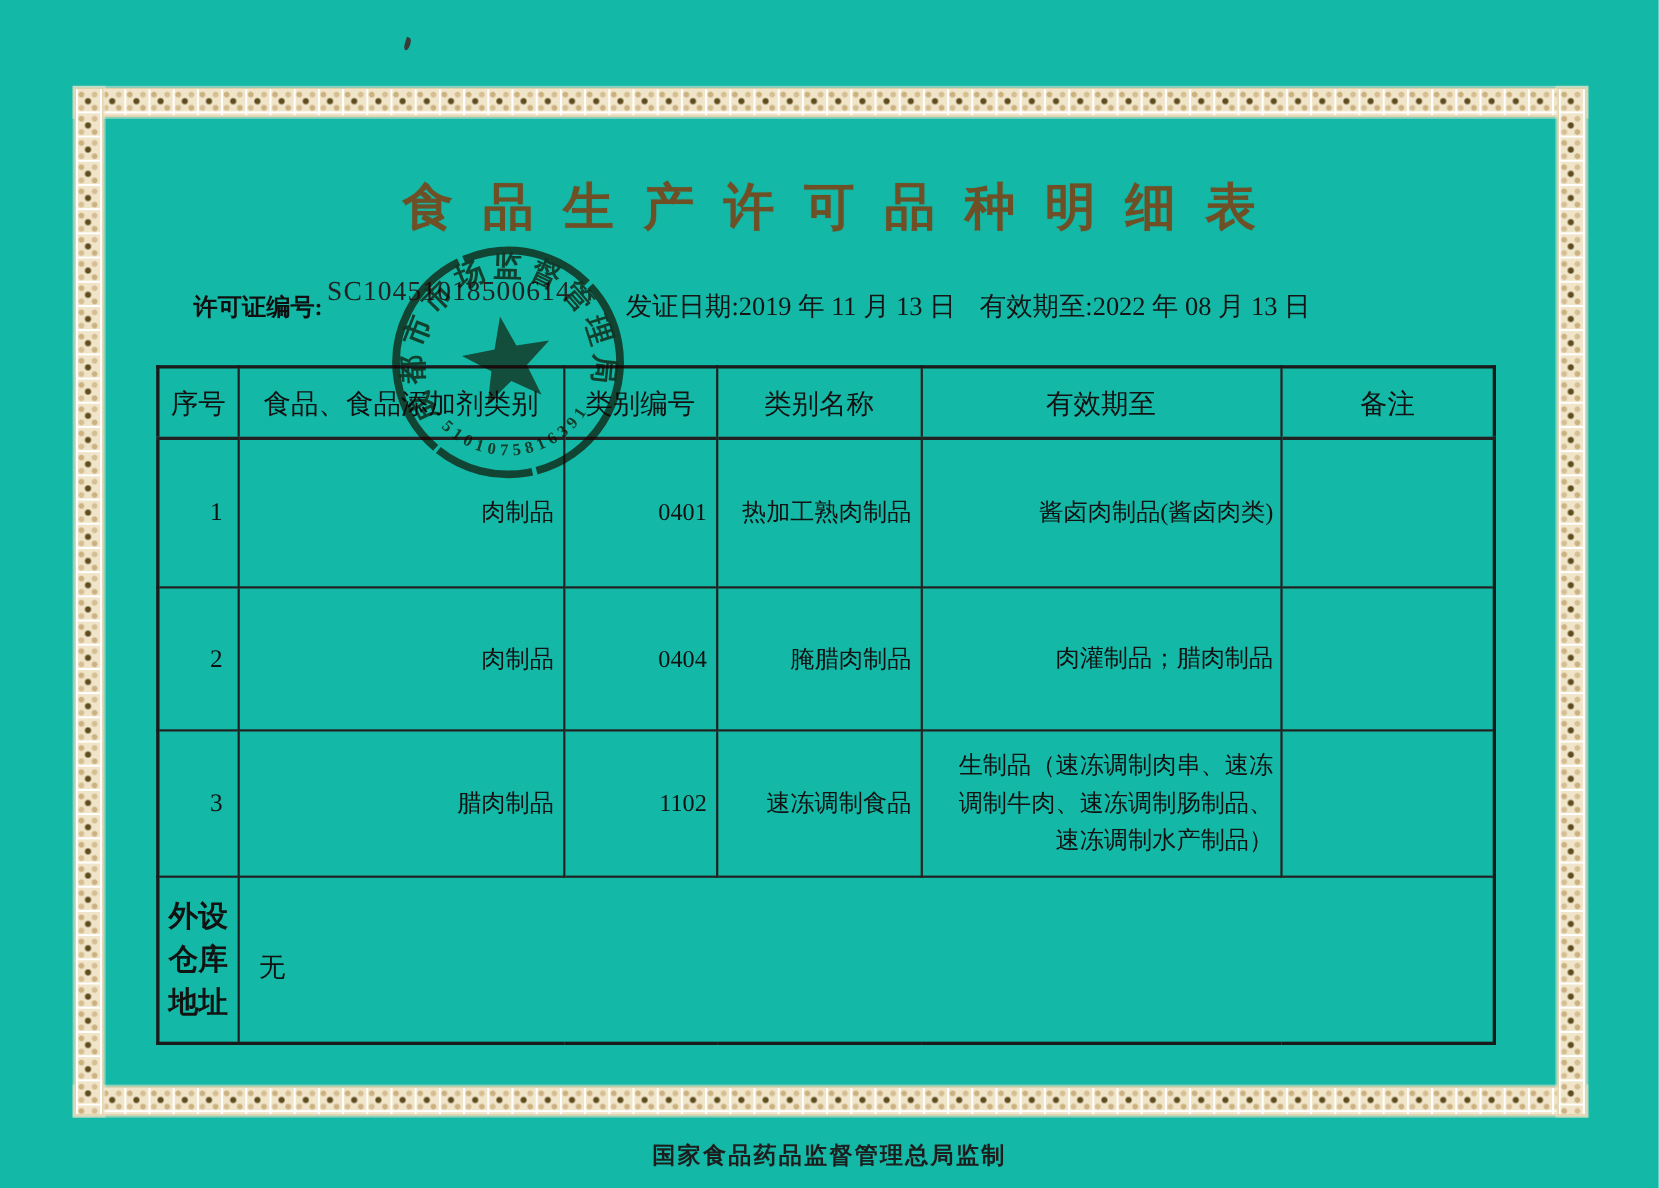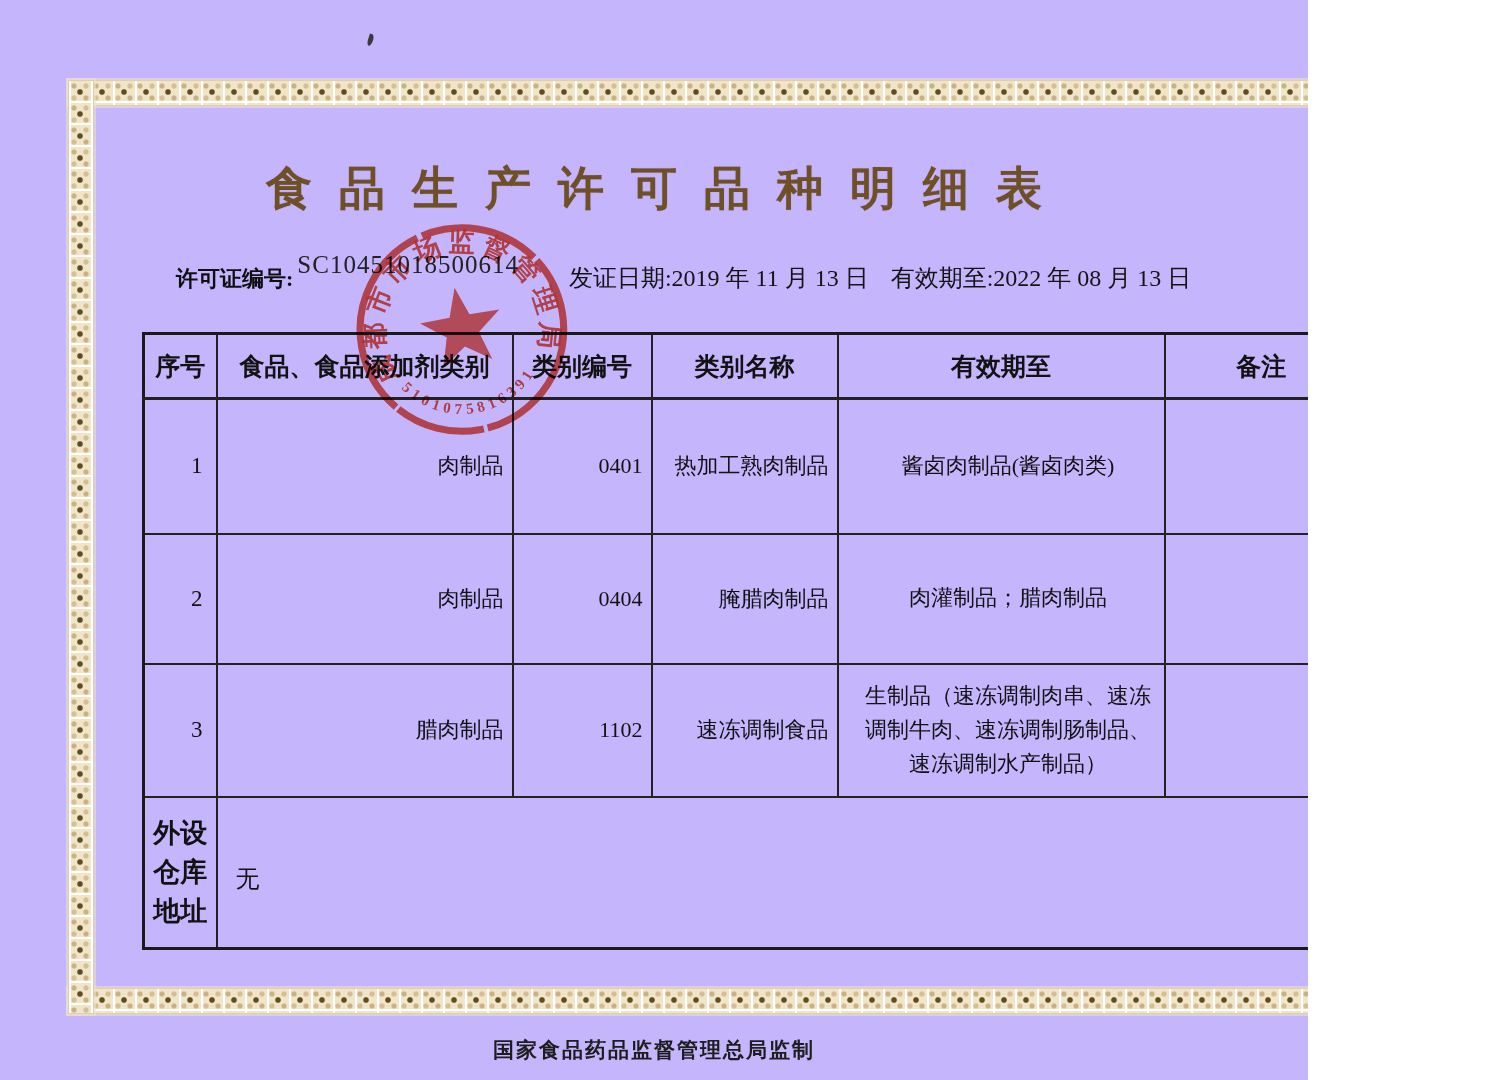--- a/index.html
+++ b/index.html
@@ -1,18 +1,18 @@
 <!DOCTYPE html>
 <html><head>
 <meta charset="utf-8">
 <style>
   html,body{margin:0;padding:0;background:#ffffff;}
   .page{
-    position:relative;width:1308px;height:1080px;overflow:hidden;
-    background:#c4b5fd;
+    position:relative;width:1508px;height:1080px;overflow:hidden;
+    background:#14b8a6;
     font-family:"Liberation Serif","DejaVu Serif",serif;
     color:#141414;
   }
   
   .band{
     position:absolute;
     background-color:#f1e5c9;
     background-image:
       radial-gradient(circle at 11px 11px, #5f4d20 2.2px, rgba(95,77,32,0) 3.4px),
       radial-gradient(circle at 5px 5px,  rgba(178,142,80,.60) 2px, rgba(178,142,80,0) 3.2px),
@@ -56,26 +56,26 @@
     position:absolute;left:142px;top:332px;
     width:1215px;border-collapse:collapse;table-layout:fixed;
     font-size:22px;color:#121212;
   }
   table.license-table td,table.license-table th{
     border:2px solid #222222;vertical-align:middle;
     overflow:hidden;
   }
   table.license-table{border:3px solid #1a1a1a;}
   tr.head-row th{
-    height:60px;font-size:25px;font-weight:bold;text-align:center;
+    height:60px;font-size:25px;font-weight:normal;text-align:center;
     border-bottom-width:3px;
   }
   td.cell-no{ text-align:right;padding-right:13px;font-size:23px;}
   td.cell-left{text-align:right;padding-left:13px;padding-right:8px;}
-  td.cell-detail{text-align:center;padding-left:20px;padding-right:6px;line-height:1.55;margin-left:20px;}
+  td.cell-detail{text-align:right;padding-left:20px;padding-right:6px;line-height:1.55;margin-left:20px;}
   tr.body-row-1{height:135px;} tr.body-row-2{height:130px;} tr.body-row-3{height:133px;}
   tr.warehouse-row{height:122px;}
   td.warehouse-label{
     font-weight:bold;font-size:27px;line-height:1.45;
     text-align:center;vertical-align:middle;padding:16px 6px;
   }
   td.warehouse-value{
     vertical-align:top;text-align:left;
     padding:14px 0 0 18px;font-size:24px;
   }

